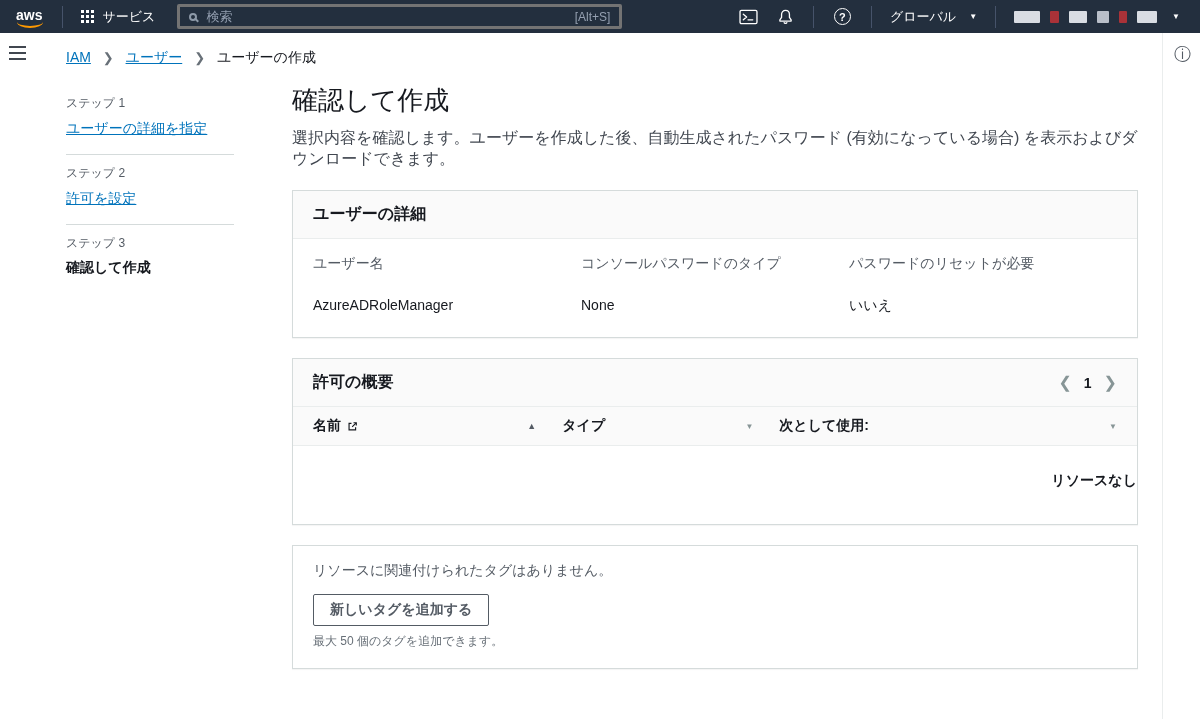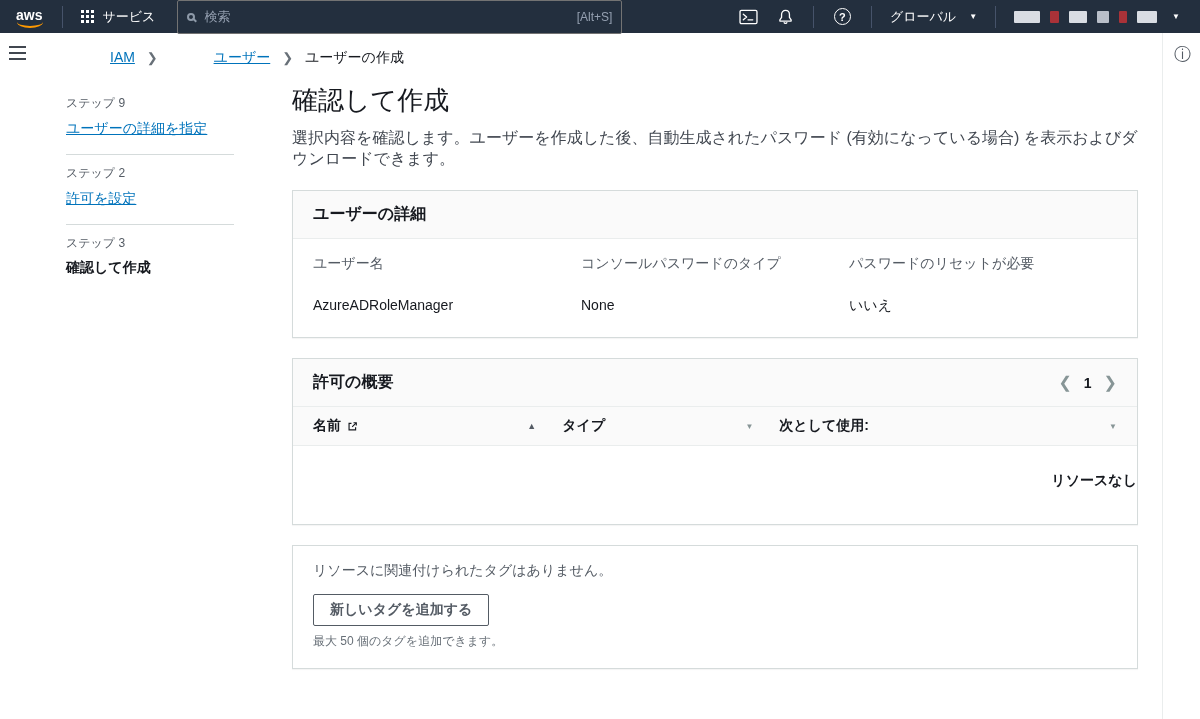--- a/index.html
+++ b/index.html
@@ -9,21 +9,21 @@
   
   .topbar { height:33px; background:#232f3e; display:flex; align-items:center; padding:0 12px 0 10px; color:#fff; font-size:13px; }
   .logo { position:relative; font-weight:700; font-size:14px; color:#fff; padding:2px 10px 6px 6px; cursor:pointer; }
   .logo .swoosh { position:absolute; left:7px; right:9px; bottom:1px; height:6px;
       border:0 solid #ff9900; border-bottom-width:2px; border-radius:0 0 60% 60% / 0 0 120% 120%; }
   .tb-divider { width:1px; height:22px; background:#46536a; margin:0 10px; }
   .tb-item { display:flex; align-items:center; gap:8px; padding:0 8px; cursor:pointer; white-space:nowrap; }
   .grid-icon { display:inline-block; width:13px; height:13px; position:relative; }
   .grid-icon i { position:absolute; left:0; top:0; width:3px; height:3px; background:#fff;
       box-shadow:5px 0 0 #fff,10px 0 0 #fff,0 5px 0 #fff,5px 5px 0 #fff,10px 5px 0 #fff,0 10px 0 #fff,5px 10px 0 #fff,10px 10px 0 #fff; }
-  .searchbox { width:445px; height:34px; margin-left:14px; border:1px solid #737373; border-radius:2px;
+  .searchbox { width:445px; height:25px; margin-left:14px; border:3px solid #737373; border-radius:2px;
       display:flex; align-items:center; padding:0 9px; background:#232f3e; }
   .mag { width:8px; height:8px; border:2px solid #8d99a8; border-radius:50%; position:relative; display:inline-block; margin-right:9px; flex:none; }
   .mag::after { content:""; position:absolute; width:5px; height:2px; background:#8d99a8; transform:rotate(45deg); right:-4px; bottom:-2px; }
   .search-input { flex:1; background:transparent; border:none; outline:none; color:#e6e9ec; font-size:13px; font-family:"Liberation Sans",sans-serif; }
   .search-input::placeholder { color:#95a0b1; }
   .shortcut { color:#95a0b1; font-size:12px; }
   .tb-spacer { flex:1; }
   .tb-iconbtn { display:flex; align-items:center; padding:0 10px; cursor:pointer; }
   .help-circle { width:17px; height:17px; border:1.5px solid #fff; border-radius:50%; font-size:11px; font-weight:700;
       display:flex; align-items:center; justify-content:center; }
@@ -34,21 +34,21 @@
   
   .shell { display:flex; height:686px; }
   .menu-col { width:36px; flex:none; padding:13px 0 0 9px; }
   .hamburger div { width:17px; height:2px; background:#414750; margin:0 0 4px 0; }
   .info-col { width:40px; flex:none; border-left:1px solid #eaeded; text-align:center; padding-top:10px; }
   .info-icon { font-size:17px; color:#545b64; cursor:pointer; }
   .page-col { flex:1; padding:16px 24px 0 30px; }
 
   
   .breadcrumb { font-size:14px; margin-bottom:14px; }
-  .breadcrumb a { color:#0073bb; text-decoration:underline; cursor:pointer;margin-left:44px; }
+  .breadcrumb a { color:#0073bb; text-decoration:underline; cursor:pointer; }
   .breadcrumb .sep { color:#687078; margin:0 8px; font-size:13px; }
   .breadcrumb .current { color:#16191f; }
 
   .layout { display:flex; }
 
   
   .steps { width:198px; flex:none; margin-right:28px; padding-top:4px; }
   .step { width:168px; padding:10px 0 16px; border-bottom:1px solid #d5dbdb; }
   .step:last-child { border-bottom:none; }
   .step-num { font-size:12px; color:#545b64; margin-bottom:7px; }
@@ -162,21 +162,21 @@
       <a>IAM</a>
       <span class="sep">❯</span>
       <a>ユーザー</a>
       <span class="sep">❯</span>
       <span class="current">ユーザーの作成</span>
     </nav>
 
     <div class="layout">
       <aside class="steps">
         <div class="step">
-          <div class="step-num">ステップ 9</div>
+          <div class="step-num">ステップ 1</div>
           <a class="step-link">ユーザーの詳細を指定</a>
         </div>
         <div class="step">
           <div class="step-num">ステップ 2</div>
           <a class="step-link">許可を設定</a>
         </div>
         <div class="step">
           <div class="step-num">ステップ 3</div>
           <div class="step-current">確認して作成</div>
         </div>

